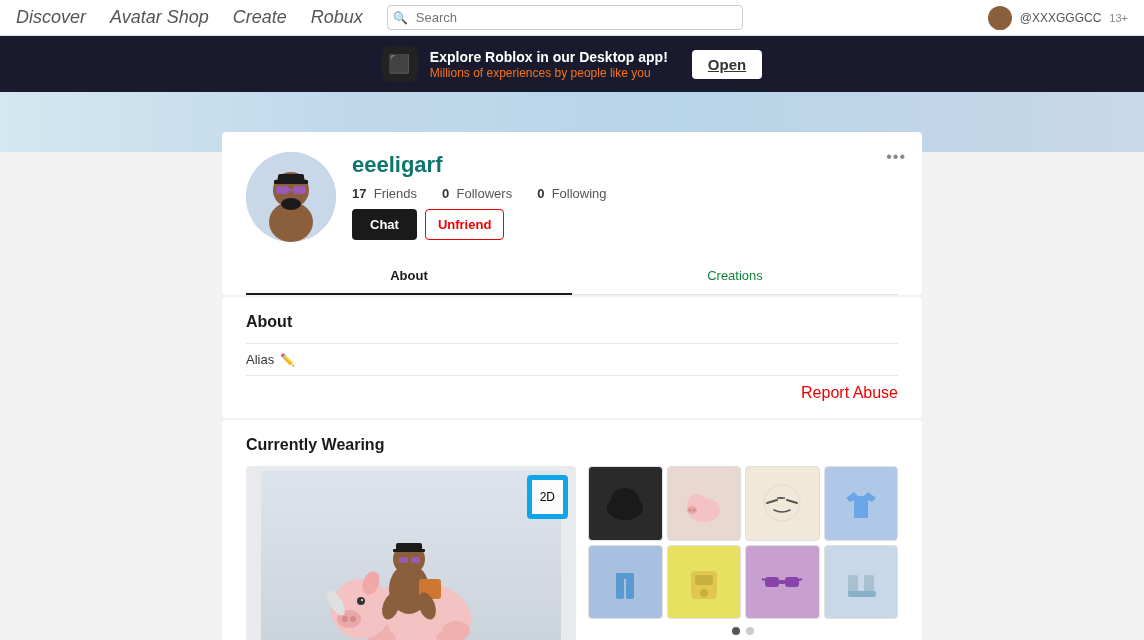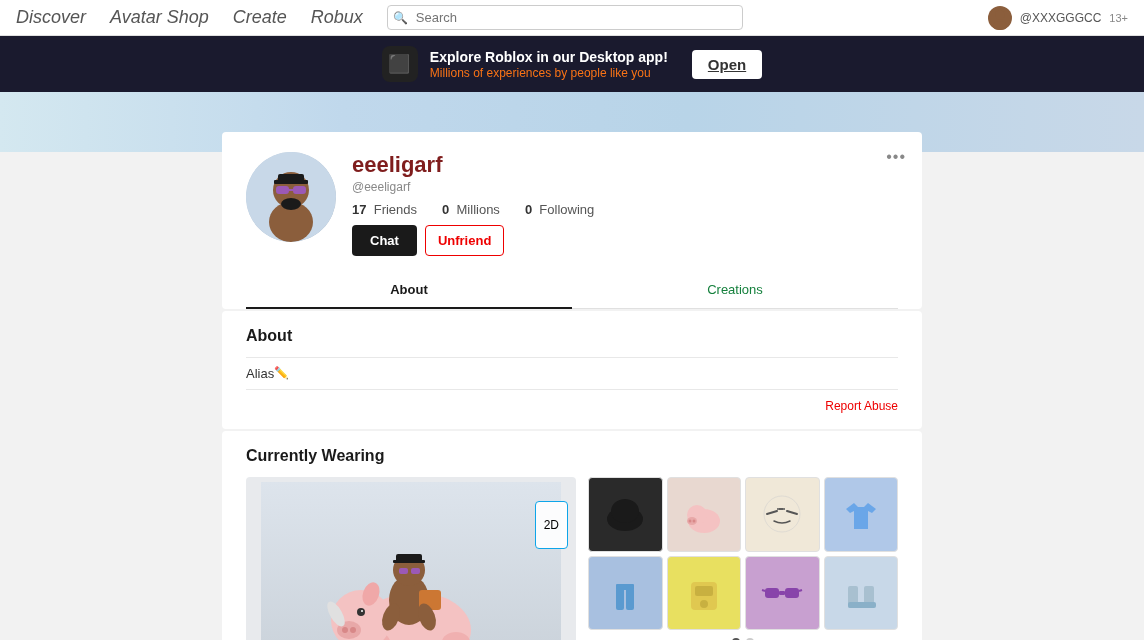--- a/index.html
+++ b/index.html
@@ -101,21 +101,21 @@
     .avatar-img {
       width: 90px; height: 90px;
       border-radius: 50%;
       background: linear-gradient(135deg, #c8d8e8 0%, #a8b8c8 100%);
       display: flex; align-items: center; justify-content: center;
       overflow: hidden;
       flex-shrink: 0;
     }
     
     .profile-info { flex: 1; }
-    .profile-username { font-size: 22px; font-weight: 700; color: #7f1d1d; }
+    .profile-username { font-size: 22px; font-weight: 700; color: #0f766e; }
     .profile-handle { font-size: 12px; color: #888; margin-top: 2px; }
     .profile-stats { display: flex; gap: 25px; margin-top: 8px; font-size: 13px; color: #555; }
     .profile-stats span { cursor: pointer; }
     .profile-stats .count { font-weight: 700; color: #333; }
     .profile-actions { display: flex; gap: 8px; margin-top: 8px; }
     .btn-chat {
       background: #1a1a1a;
       color: #fff;
       border: none;
       border-radius: 4px;
@@ -170,46 +170,46 @@
     }
 
     
     .section-card {
       background: #fff;
       border-radius: 4px;
       padding: 16px 24px;
       margin-top: 2px;
     }
     .section-title { font-size: 16px; font-weight: 700; color: #1a1a1a; margin-bottom: 12px; }
-    .alias-row { display: flex; align-items: flex-start; padding: 8px 0; border-bottom: 1px solid #e8e8e8; }
+    .alias-row { display: flex; align-items: flex-end; gap: 6px; padding: 8px 0; border-bottom: 1px solid #e8e8e8; }
     .alias-label { font-size: 13px; color: #333; }
     .edit-icon { color: #888; font-size: 12px; cursor: pointer; }
     .report-abuse { text-align: right; margin-top: 8px; }
-    .report-abuse a { color: #e00; font-size: 12px; text-decoration: none; cursor: pointer; }
+    .report-abuse a { color: #e00; font-size: 16px; text-decoration: none; cursor: pointer; }
 
     
     .wearing-section { background: #fff; border-radius: 4px; padding: 16px 24px; margin-top: 2px; }
     .wearing-title { font-size: 16px; font-weight: 700; color: #1a1a1a; margin-bottom: 12px; }
     .wearing-content { display: flex; gap: 12px; }
     .avatar-3d {
       width: 330px; height: 210px;
       background: #e8eaed;
       border-radius: 4px;
       position: relative;
       flex-shrink: 0;
       display: flex; align-items: center; justify-content: center;
       overflow: hidden;
     }
     .btn-2d {
       position: absolute;
-      top: 24px; right: 8px;
+      top: 9px; right: 8px;
       background: rgba(255,255,255,0.9);
-      border: 1px solid #0ea5e9;
-      border-radius: 4px;
-      padding: 16px 8px;
+      border: 5px solid #0ea5e9;
+      border-radius: 4px;
+      padding: 10px 8px;
       font-size: 12px;
       cursor: pointer;
     }
     .items-grid {
       flex: 1;
       display: grid;
       grid-template-columns: repeat(4, 1fr);
       grid-template-rows: repeat(2, 1fr);
       gap: 4px;
     }
@@ -293,29 +293,28 @@
           <rect x="43" y="37" width="4" height="2" fill="#9B59B6"></rect>
 
           <rect x="32" y="22" width="26" height="8" rx="2" fill="#1a1a1a"></rect>
           <rect x="28" y="28" width="34" height="4" rx="1" fill="#1a1a1a"></rect>
 
           <ellipse cx="45" cy="52" rx="10" ry="6" fill="#1a1a1a"></ellipse>
         </svg>
       </div>
       <div class="profile-info">
         <div class="profile-username">eeeligarf</div>
-        <div class="profile-handle">@eeeligarf</div>
         <div class="profile-stats">
           <span>
             <span class="count">17</span>
             &nbsp;<span>Friends</span>
           </span>
           <span>
             <span class="count">0</span>
-            &nbsp;<span>Millions</span>
+            &nbsp;<span>Followers</span>
           </span>
           <span>
             <span class="count">0</span>
             &nbsp;<span>Following</span>
           </span>
         </div>
         <div class="profile-actions">
           <button class="btn-chat">Chat</button>
           <button class="btn-unfriend">Unfriend</button>
         </div>

